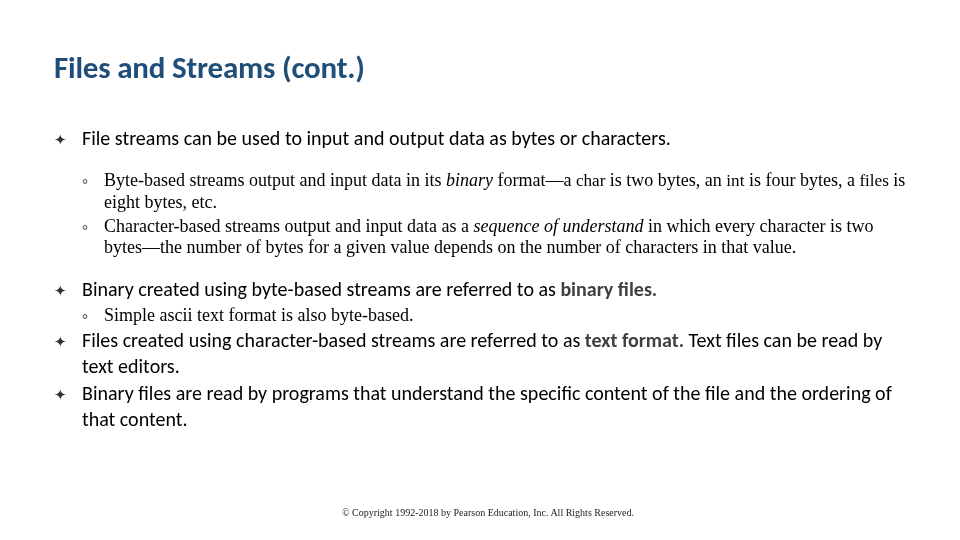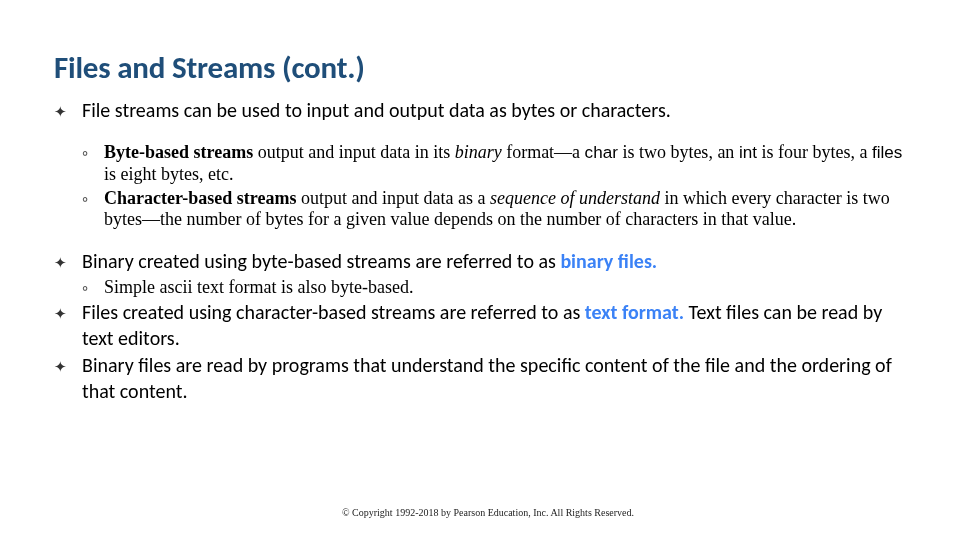--- a/index.html
+++ b/index.html
@@ -1,31 +1,31 @@
 <!DOCTYPE html>
 <html><head>
 <meta charset="utf-8">
 <style>
   * { margin: 0; padding: 0; box-sizing: border-box; }
   html, body { width: 960px; height: 540px; background: #fff; font-family: Georgia, 'Times New Roman', serif; color: #000; }
   .slide { width: 960px; height: 540px; position: relative; padding: 48px 54px 0 54px; }
-  .title { font-family: 'Segoe UI', Calibri, Arial, sans-serif; font-weight: 700; font-size: 31px; color: #1f4e79; margin-bottom: 12px; letter-spacing: -0.2px; }
+  .title { font-family: 'Segoe UI', Calibri, Arial, sans-serif; font-weight: 700; font-size: 31px; color: #1f4e79; margin-bottom: 40px; letter-spacing: -0.2px; }
   .content { font-family: 'Segoe UI', Calibri, Arial, sans-serif; font-size: 20px; line-height: 1.28; }
   .bullet { display: flex; margin-bottom: 2px; }
   .bullet .mark { width: 28px; flex-shrink: 0; font-family: Arial, sans-serif; font-size: 15px; padding-top: 4px; color: #333; }
   .bullet .text { flex: 1; }
   .sub { display: flex; margin-left: 28px; margin-top: 2px; margin-bottom: 0; }
   .sub .mark { width: 22px; flex-shrink: 0; font-size: 18px; color: #555; }
   .sub .text { flex: 1; font-family: Georgia, 'Times New Roman', serif; font-size: 18px; line-height: 1.22; }
   .group1 { margin-bottom: 18px; }
   .subgroup1 { margin-top: 18px; margin-bottom: 18px; }
-  .strong-blue { color: #3b82f6; font-weight: 700; }
-  .bold { font-weight: 700; margin-top: 12px; }
+  .strong-blue { color: #404040; font-weight: 700; }
+  .bold { font-weight: 400; margin-top: 12px; }
   .ital { font-style: italic; }
-  .mono { font-family: Liberation Sans, sans-serif; font-size: 0.95em; }
+  .mono { font-family: Liberation Serif, serif; font-size: 0.95em; }
   .footer { position: absolute; bottom: 22px; left: 8px; width: 960px; text-align: center; font-family: Georgia, 'Times New Roman', serif; font-size: 10px; color: #222; }
 </style>
 </head>
 <body>
 
 <div class="slide">
   <div class="title">Files and Streams (cont.)</div>
 
   <div class="content">
 

